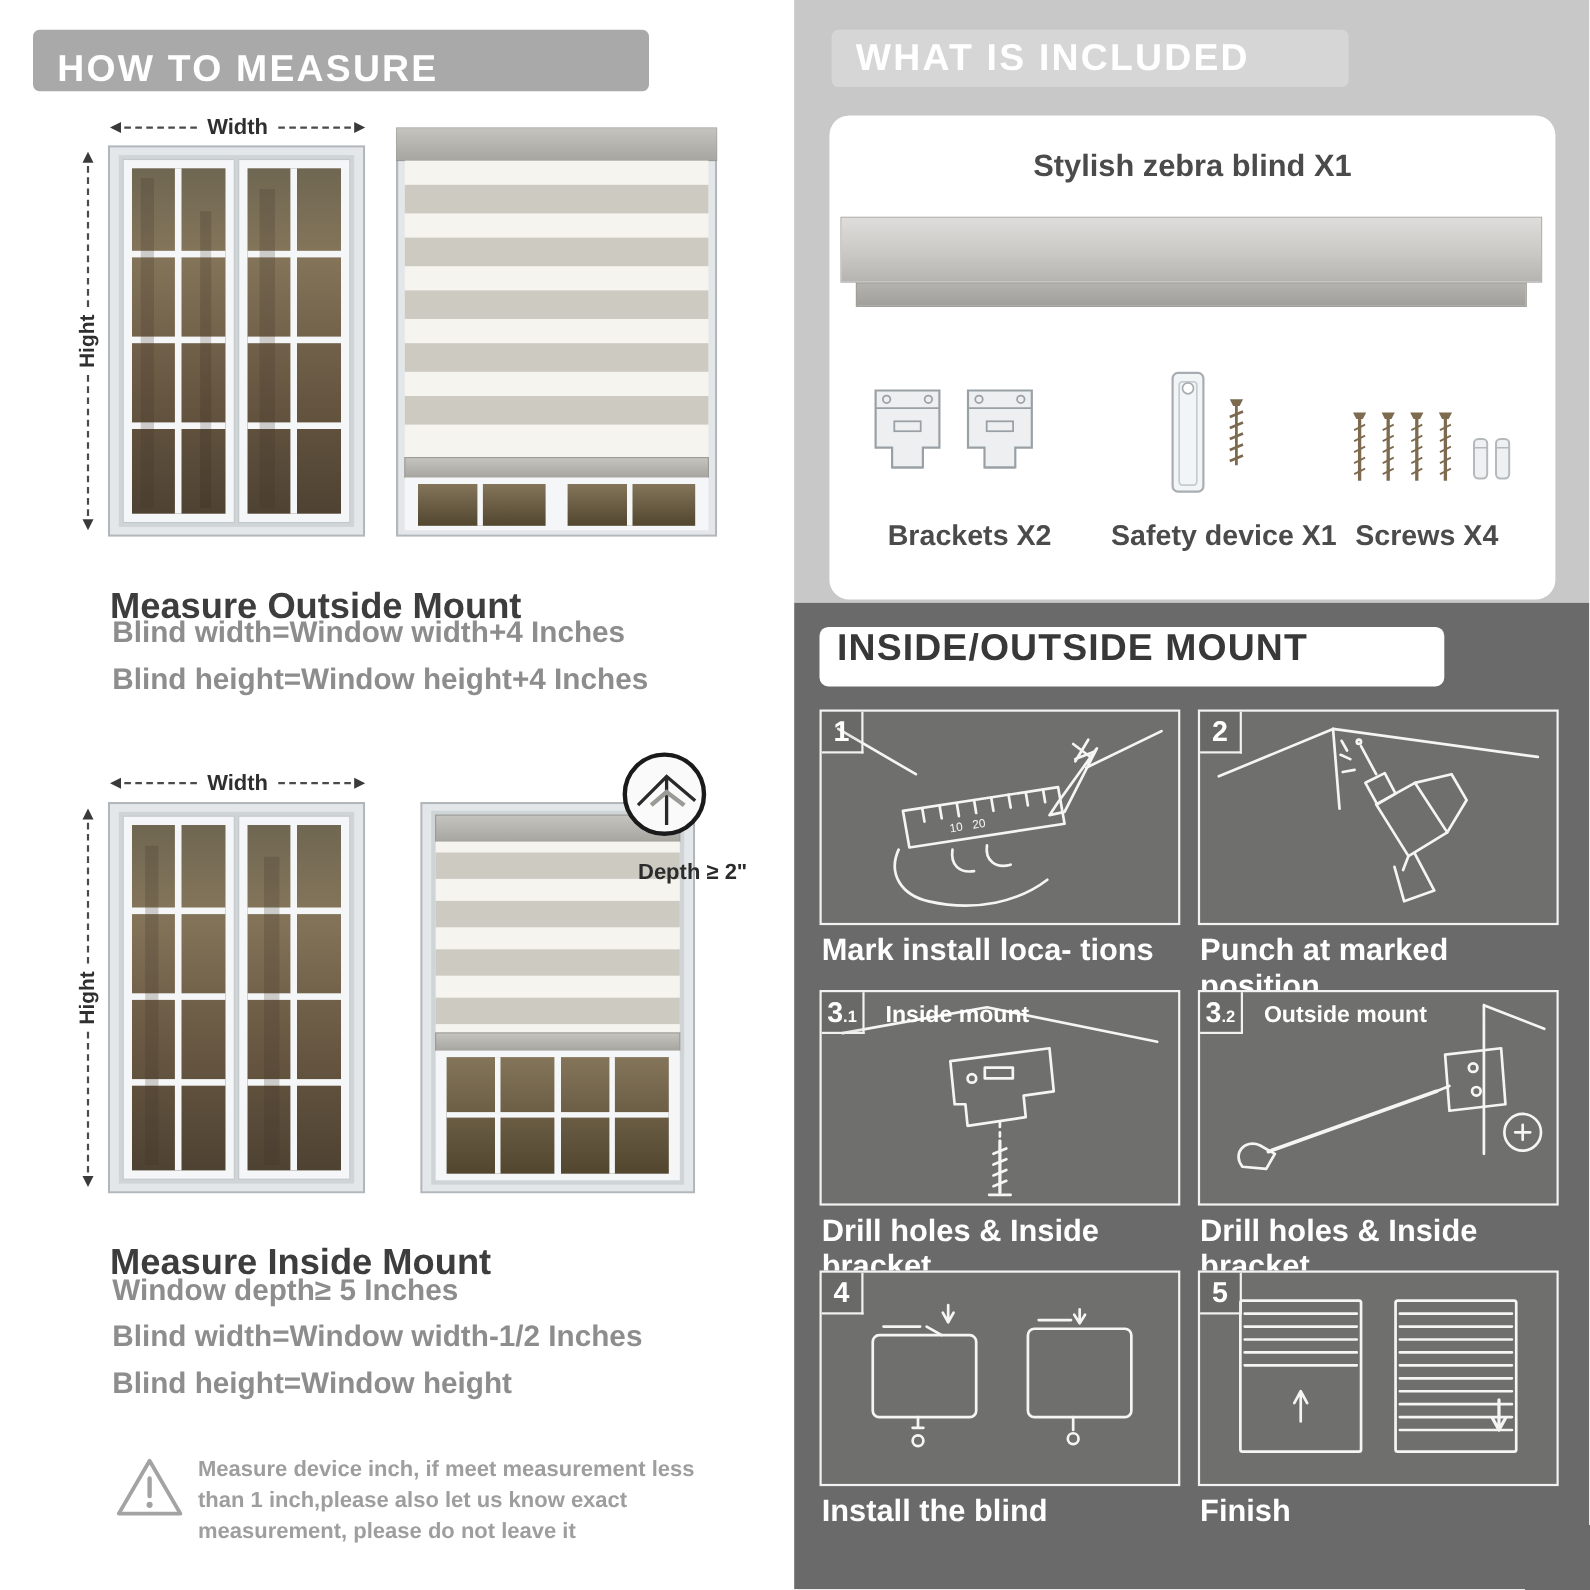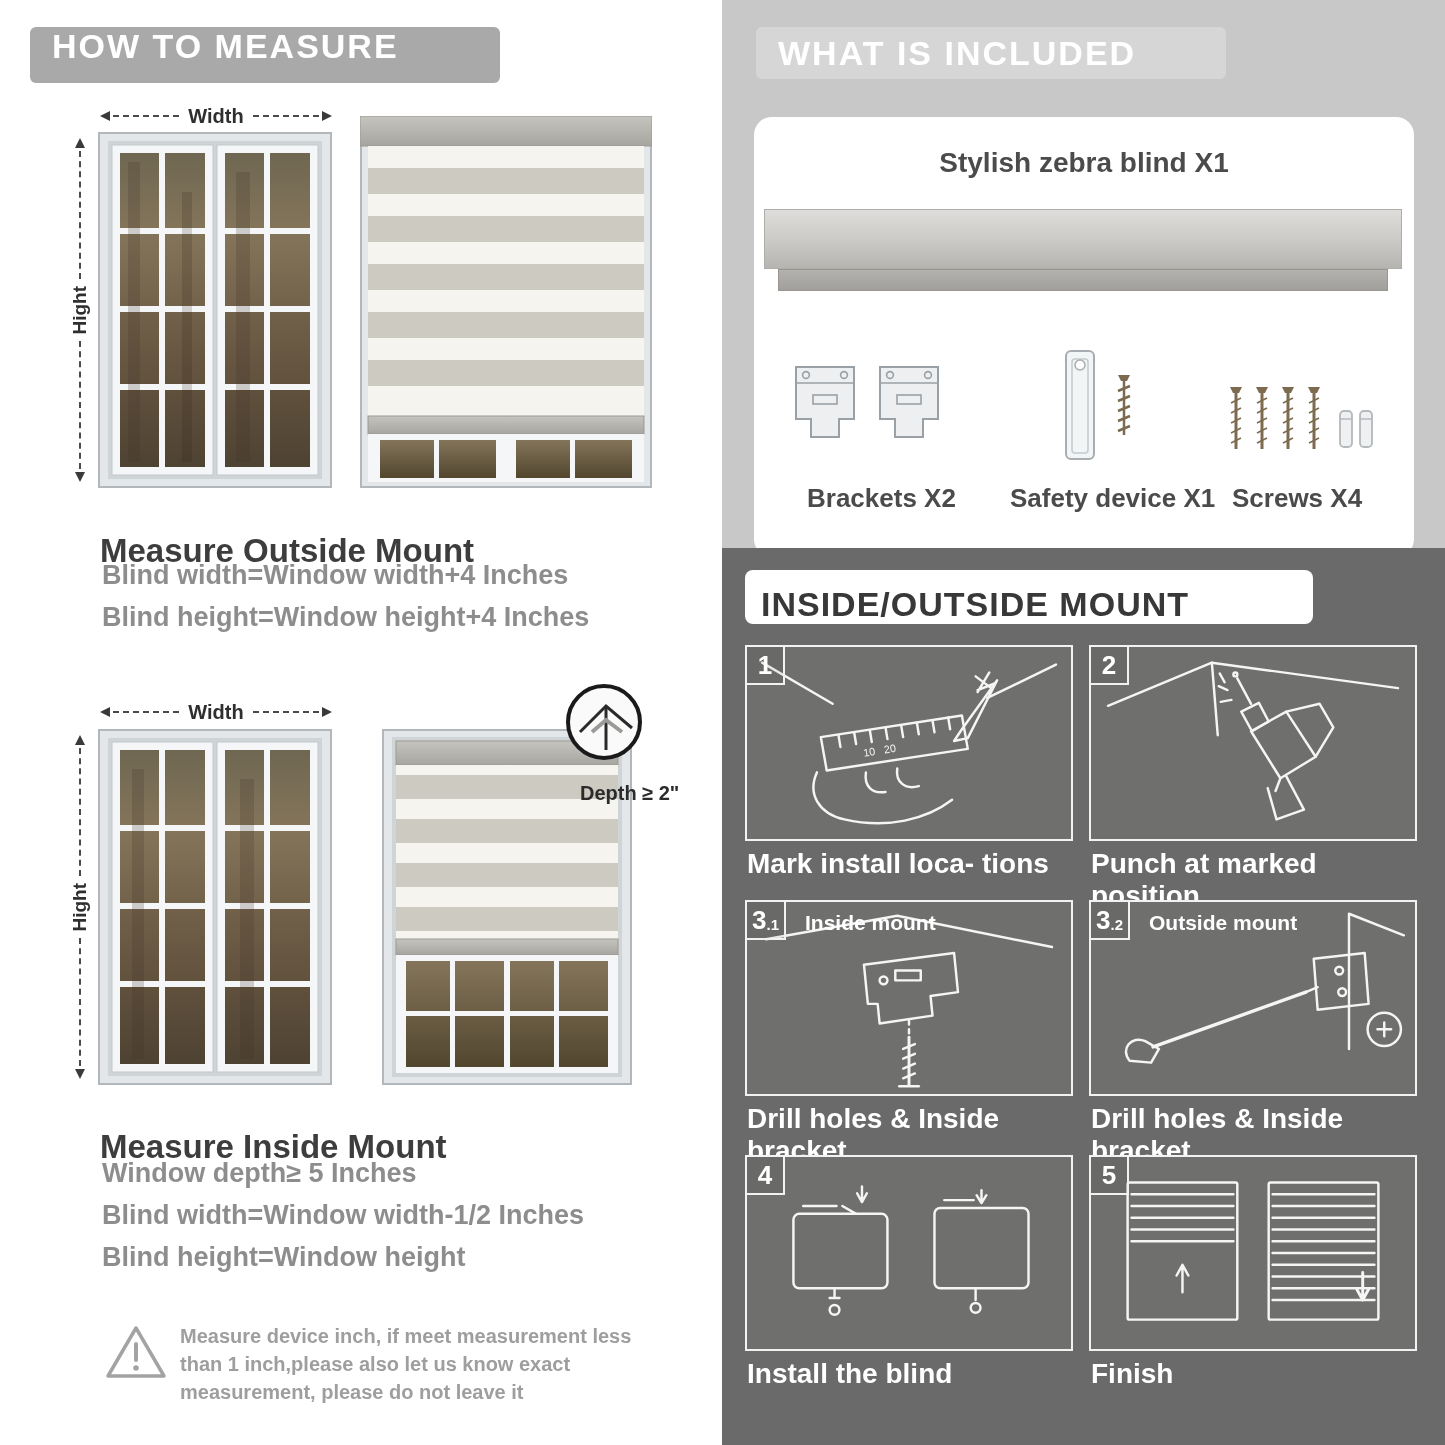--- a/index.html
+++ b/index.html
@@ -1,46 +1,46 @@
 <!DOCTYPE html>
 <html><head>
 <meta charset="utf-8">
 <style>
   html,body{margin:0;padding:0;background:#fff;}
   .page{position:relative;width:1445px;height:1445px;background:#ffffff;font-family:"Liberation Sans",sans-serif;overflow:hidden;}
   .abs{position:absolute;}
   
-  .how-banner{left:30px;top:27px;width:470px;height:56px;background:#a9a9a9;border-radius:6px;color:#fff;font-size:34px;font-weight:bold;letter-spacing:2px;display:flex;align-items:flex-start;padding-left:22px;box-sizing:border-box;}
+  .how-banner{left:30px;top:27px;width:560px;height:56px;background:#a9a9a9;border-radius:6px;color:#fff;font-size:34px;font-weight:bold;letter-spacing:2px;display:flex;align-items:flex-end;padding-left:22px;box-sizing:border-box;}
   .sec-title{font-size:33px;font-weight:bold;color:#3d3d3d;margin-top:20px;}
   .measure-line{font-size:27px;font-weight:bold;color:#8d8d8d;}
   .h-arrow{display:flex;align-items:center;}
   .tri{width:0;height:0;flex:0 0 auto;}
   .tri-l{border-top:5px solid transparent;border-bottom:5px solid transparent;border-right:10px solid #3a3a3a;}
   .tri-r{border-top:5px solid transparent;border-bottom:5px solid transparent;border-left:10px solid #3a3a3a;}
   .tri-u{border-left:5px solid transparent;border-right:5px solid transparent;border-bottom:10px solid #3a3a3a;}
   .tri-d{border-left:5px solid transparent;border-right:5px solid transparent;border-top:10px solid #3a3a3a;}
   .hdash{flex:1;height:0;border-top:2px dashed #4a4a4a;margin:0 3px;}
   .vdash{flex:1;width:0;border-left:2px dashed #4a4a4a;margin:3px 0;}
   .arrow-label{font-size:20px;font-weight:bold;color:#2f2f2f;padding:0 6px;white-space:nowrap;}
   .v-arrow{display:flex;flex-direction:column;align-items:center;}
   .v-label{writing-mode:vertical-rl;transform:rotate(180deg);font-size:19px;font-weight:bold;color:#2f2f2f;padding:4px 0;}
   .depth-circle{width:76px;height:76px;border:4px solid #1a1a1a;border-radius:50%;background:#fafafa;box-sizing:border-box;overflow:hidden;}
   .depth-label{font-size:20px;font-weight:bold;color:#2b2b2b;white-space:nowrap;}
   .warn-line{font-size:20px;font-weight:bold;color:#9e9e9e;line-height:28px;}
   
   .included-section{left:722px;top:0;width:723px;height:548px;background:#c8c8c8;}
   .included-banner{left:34px;top:27px;width:470px;height:52px;background:#d6d6d6;border-radius:6px;color:#fff;font-size:34px;font-weight:bold;letter-spacing:2px;display:flex;align-items:center;padding-left:22px;box-sizing:border-box;}
-  .included-card{left:32px;top:105px;width:660px;height:440px;background:#fff;border-radius:18px;margin-top:12px;}
+  .included-card{left:32px;top:105px;width:660px;height:440px;background:#fff;border-radius:18px;}
   .blind-title{left:0;top:30px;width:100%;text-align:center;font-size:28px;font-weight:bold;color:#4b4b4b;}
   .headrail-top{left:10px;top:92px;width:638px;height:60px;background:linear-gradient(180deg,#dedddb 0%,#cac9c5 55%,#b5b4b0 100%);border:1px solid #aeada9;box-sizing:border-box;}
   .headrail-bottom{left:24px;top:152px;width:610px;height:22px;background:linear-gradient(180deg,#b3b2ae,#a19f9b);border:1px solid #98968f;box-sizing:border-box;}
   .item-label{font-size:26px;font-weight:bold;color:#4b4b4b;white-space:nowrap;}
   
   .mount-section{left:722px;top:548px;width:723px;height:897px;background:#6a6a6a;}
-  .mount-banner{left:23px;top:22px;width:568px;height:54px;background:#fff;border-radius:8px;color:#383838;font-size:34px;font-weight:bold;letter-spacing:1px;display:flex;align-items:flex-end;padding-left:16px;box-sizing:border-box;}
+  .mount-banner{left:23px;top:22px;width:568px;height:54px;background:#fff;border-radius:8px;color:#383838;font-size:34px;font-weight:bold;letter-spacing:1px;display:flex;align-items:flex-start;padding-left:16px;box-sizing:border-box;}
   .panel{width:328px;height:196px;border:2.5px solid #f2f2f2;background:#6f6f6e;box-sizing:border-box;}
   .panel-art{position:absolute;left:0;top:0;width:100%;height:100%;}
   .badge{position:absolute;left:0;top:0;min-width:38px;height:38px;border-right:2.5px solid #f2f2f2;border-bottom:2.5px solid #f2f2f2;display:flex;align-items:flex-start;justify-content:center;color:#fff;font-weight:bold;font-size:26px;line-height:36px;padding:0 5px;box-sizing:border-box;background:rgba(0,0,0,0.05);}
   .badge .sub{font-size:15px;line-height:46px;}
   .panel-title{position:absolute;left:58px;top:9px;color:#fff;font-size:21px;font-weight:bold;}
   .caption{color:#fff;font-size:28px;font-weight:bold;}
   svg{display:block;}
 </style>
 </head>
 <body>

